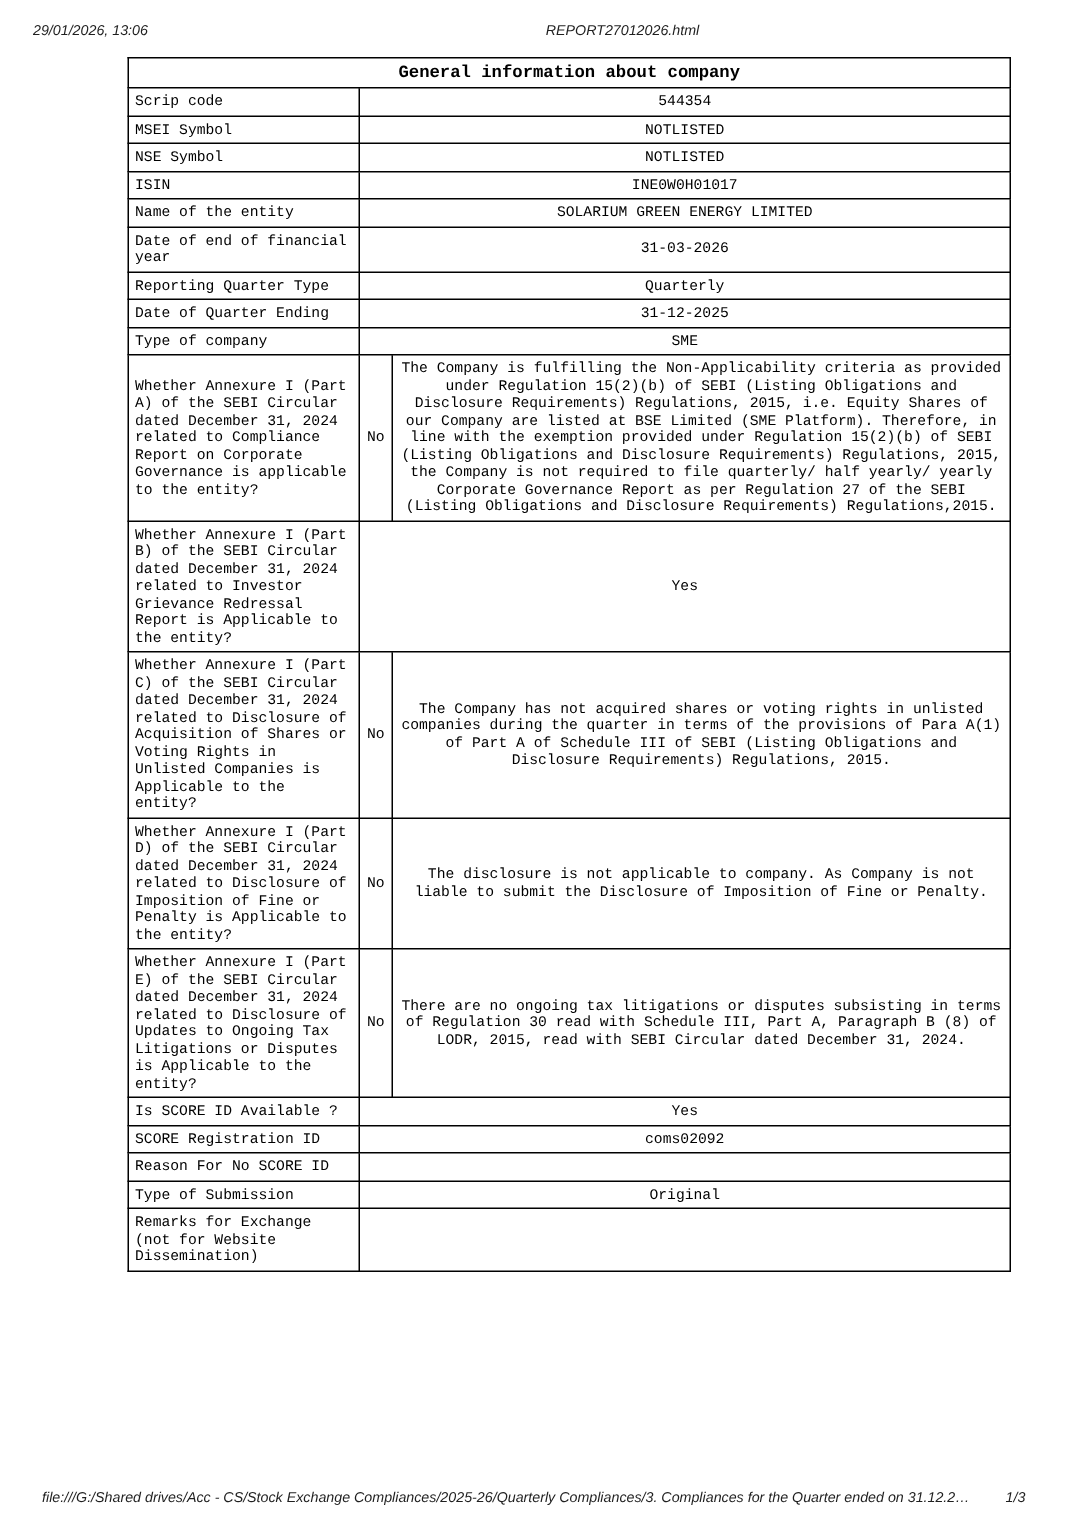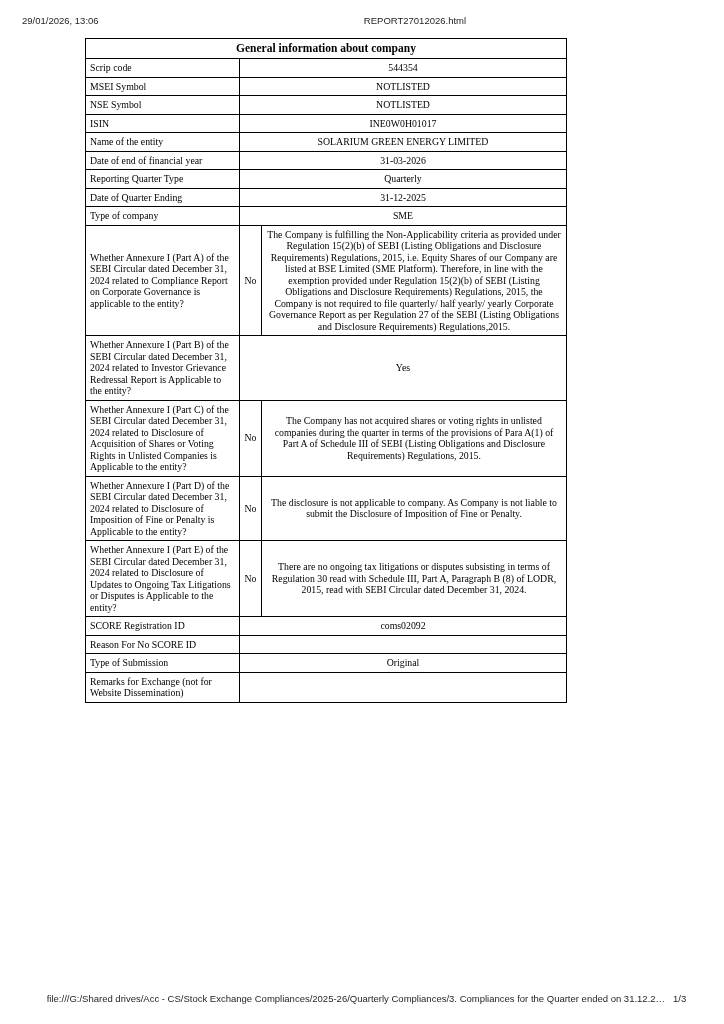--- a/index.html
+++ b/index.html
@@ -16,47 +16,48 @@
     color: #000000;
   }
   
   .print-header, .print-footer {
     position: absolute;
     left: 0;
     right: 0;
     font-family: "Liberation Sans", sans-serif;
     font-size: 9.5px;
     color: #1f1f1f;
+    font-style: italic;
   }
   .print-header { top: 15px; height: 12px; }
   .print-header .datetime { position: absolute; left: 22px; top: 0; white-space: nowrap; }
   .print-header .filename {
     position: absolute; left: 415px; top: 0;
     transform: translateX(-50%); white-space: nowrap;
   }
   .print-footer {
     top: 993px;
     left: 28px;
     right: 19px;
     display: flex;
-    justify-content: center;
+    justify-content: flex-start;
     align-items: flex-start;
   }
   .print-footer .path { white-space: nowrap; overflow: hidden; max-width: 640px; }
-  .print-footer .pagenum { white-space: nowrap; margin-left: 8px; }
+  .print-footer .pagenum { white-space: nowrap; margin-left: 24px; }
 
   
   table.report {
     position: absolute;
     left: 85px;
     top: 38px;
-    width: 482px;
+    width: 589px;
     border-collapse: collapse;
     table-layout: fixed;
-    font-family: Liberation Serif, serif;
+    font-family: Liberation Mono, monospace;
     font-size: 9.8px;
     line-height: 11.5px;
     color: #000000;
   }
   table.report td {
     border: 1px solid #000000;
     padding: 3px 4px;
     vertical-align: middle;
     word-wrap: break-word;
   }
@@ -145,20 +146,24 @@
         <td class="label">Whether Annexure I (Part D) of the SEBI Circular dated December 31, 2024 related to Disclosure of Imposition of Fine or Penalty is Applicable to the entity?</td>
         <td class="ans">No</td>
         <td class="remark">The disclosure is not applicable to company. As Company is not liable to submit the Disclosure of Imposition of Fine or Penalty.</td>
       </tr>
       <tr>
         <td class="label">Whether Annexure I (Part E) of the SEBI Circular dated December 31, 2024 related to Disclosure of Updates to Ongoing Tax Litigations or Disputes is Applicable to the entity?</td>
         <td class="ans">No</td>
         <td class="remark">There are no ongoing tax litigations or disputes subsisting in terms of Regulation 30 read with Schedule III, Part A, Paragraph B (8) of LODR, 2015, read with SEBI Circular dated December 31, 2024.</td>
       </tr>
       <tr class="simple-row">
+        <td class="label">Is SCORE ID Available ?</td>
+        <td class="val" colspan="2">Yes</td>
+      </tr>
+      <tr class="simple-row">
         <td class="label">SCORE Registration ID</td>
         <td class="val" colspan="2">coms02092</td>
       </tr>
       <tr class="simple-row">
         <td class="label">Reason For No SCORE ID</td>
         <td class="val" colspan="2"></td>
       </tr>
       <tr class="simple-row">
         <td class="label">Type of Submission</td>
         <td class="val" colspan="2">Original</td>

